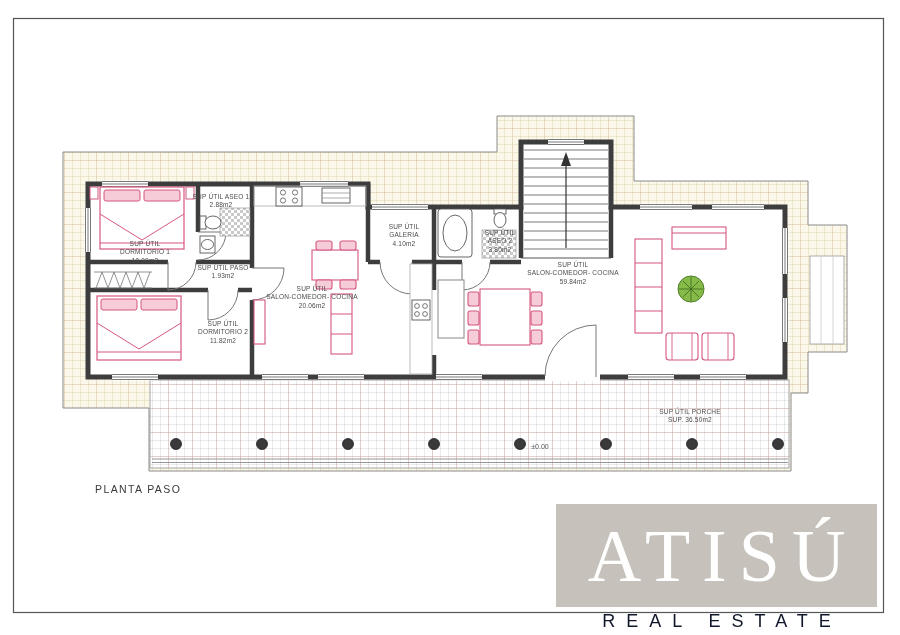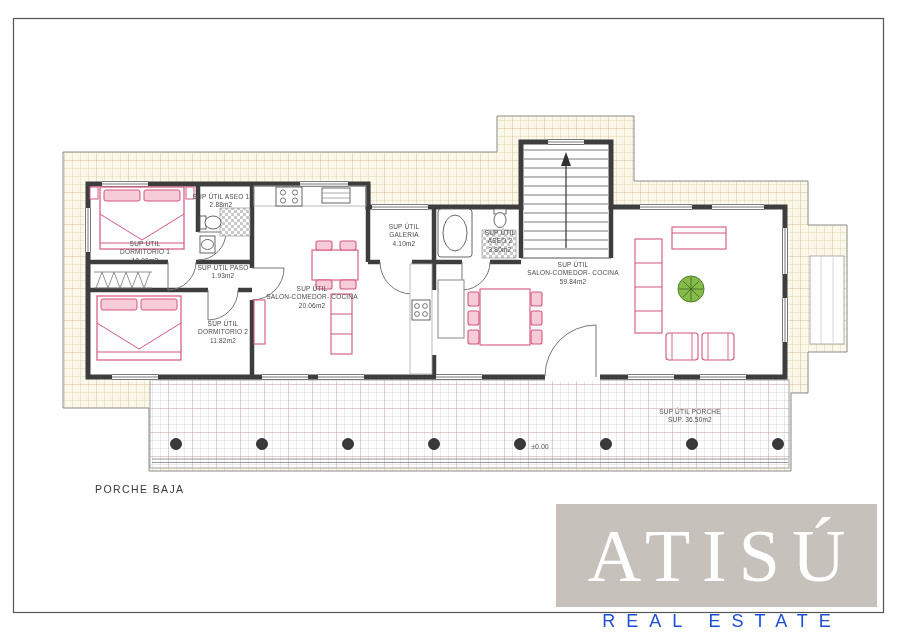--- a/index.html
+++ b/index.html
@@ -9,21 +9,21 @@
   .room-label{position:absolute;transform:translateX(-50%);text-align:center;
               font-size:6.5px;line-height:1.3;color:#4a4a4a;letter-spacing:.2px;white-space:nowrap;}
   .room-label span{display:block;}
   .plan-title{position:absolute;left:95px;top:483px;font-size:10.5px;letter-spacing:1.4px;color:#3a3a3a;}
   .level-mark{position:absolute;left:540px;top:443px;transform:translateX(-50%);font-size:7px;color:#555;}
   .logo-box{position:absolute;left:556px;top:504px;width:321px;height:103px;background:#c6c2bb;
             display:flex;align-items:center;justify-content:center;text-align:right;}
   .logo-text{font-family:"Liberation Serif","DejaVu Serif",serif;font-size:74px;font-weight:400;
              color:#ffffff;letter-spacing:12px;text-indent:12px;line-height:1;}
   .logo-tagline{position:absolute;left:556px;top:611px;width:321px;text-align:center;
-                font-size:18px;letter-spacing:11px;text-indent:11px;color:#1d4ed8;}
+                font-size:18px;letter-spacing:11px;text-indent:11px;color:#0f172a;}
 </style>
 </head>
 <body>
 
 <div class="sheet">
 
   <svg class="plan-svg" width="900" height="635" viewBox="0 0 900 635">
     <defs>
       <pattern id="tg" width="8" height="8" patternUnits="userSpaceOnUse">
         <rect width="8" height="8" fill="#fbf8ea"></rect>
@@ -292,20 +292,20 @@
     <span>SUP ÚTIL</span>
     <span>DORMITORIO 2</span>
     <span>11.82m2</span>
   </div>
   <div class="room-label" style="left:690px;top:408px">
     <span>SUP ÚTIL PORCHE</span>
     <span>SUP. 36.50m2</span>
   </div>
 
   <div class="level-mark">±0.00</div>
-  <div class="plan-title">PORCHE BAJA</div>
+  <div class="plan-title">PLANTA PASO</div>
 
   <div class="logo-box">
     <div class="logo-text">ATISÚ</div>
   </div>
   <div class="logo-tagline">REAL ESTATE</div>
 
 </div>
 
 </body></html>

